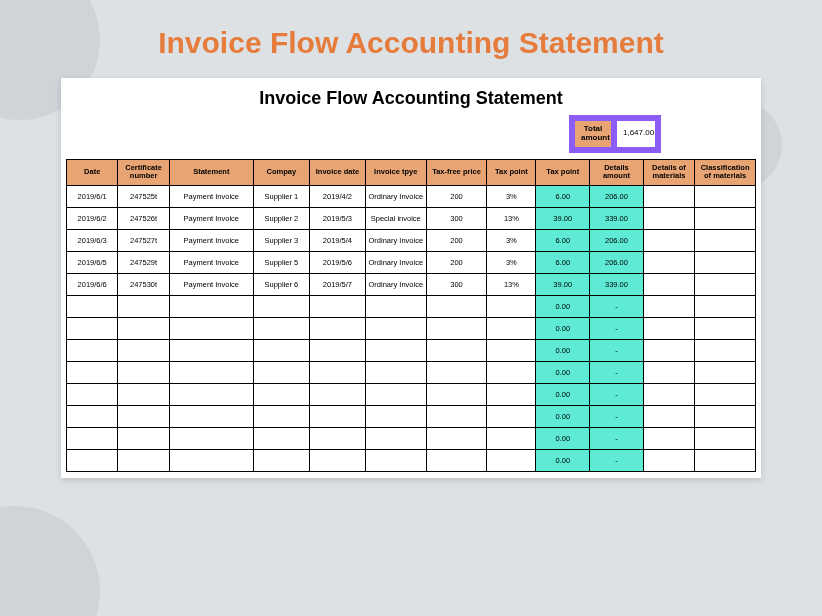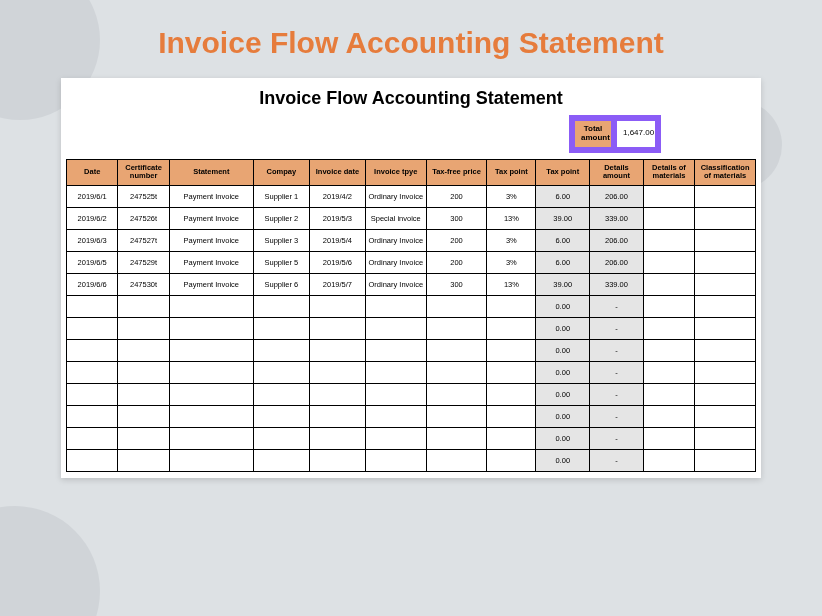--- a/index.html
+++ b/index.html
@@ -65,21 +65,21 @@
   border: 1px solid #000;
   font-size: 7.5px;
   text-align: center;
   vertical-align: middle;
   padding: 4px 2px;
   overflow: hidden;
   white-space: nowrap;
   height: 22px;
 }
 th { background: #e8a573; font-weight: 700; line-height: 1.1; white-space: normal; height: 26px; }
-td.hl { background: #e5e5e5; }
+td.hl { background: #5eead4; }
 .col-date { width: 44px; }
 .col-cert { width: 44px; }
 .col-abs { width: 72px; }
 .col-comp { width: 48px; }
 .col-idate { width: 48px; }
 .col-itype { width: 52px; }
 .col-tfree { width: 52px; }
 .col-tpt { width: 42px; }
 .col-tamt { width: 46px; }
 .col-iamt { width: 46px; }

